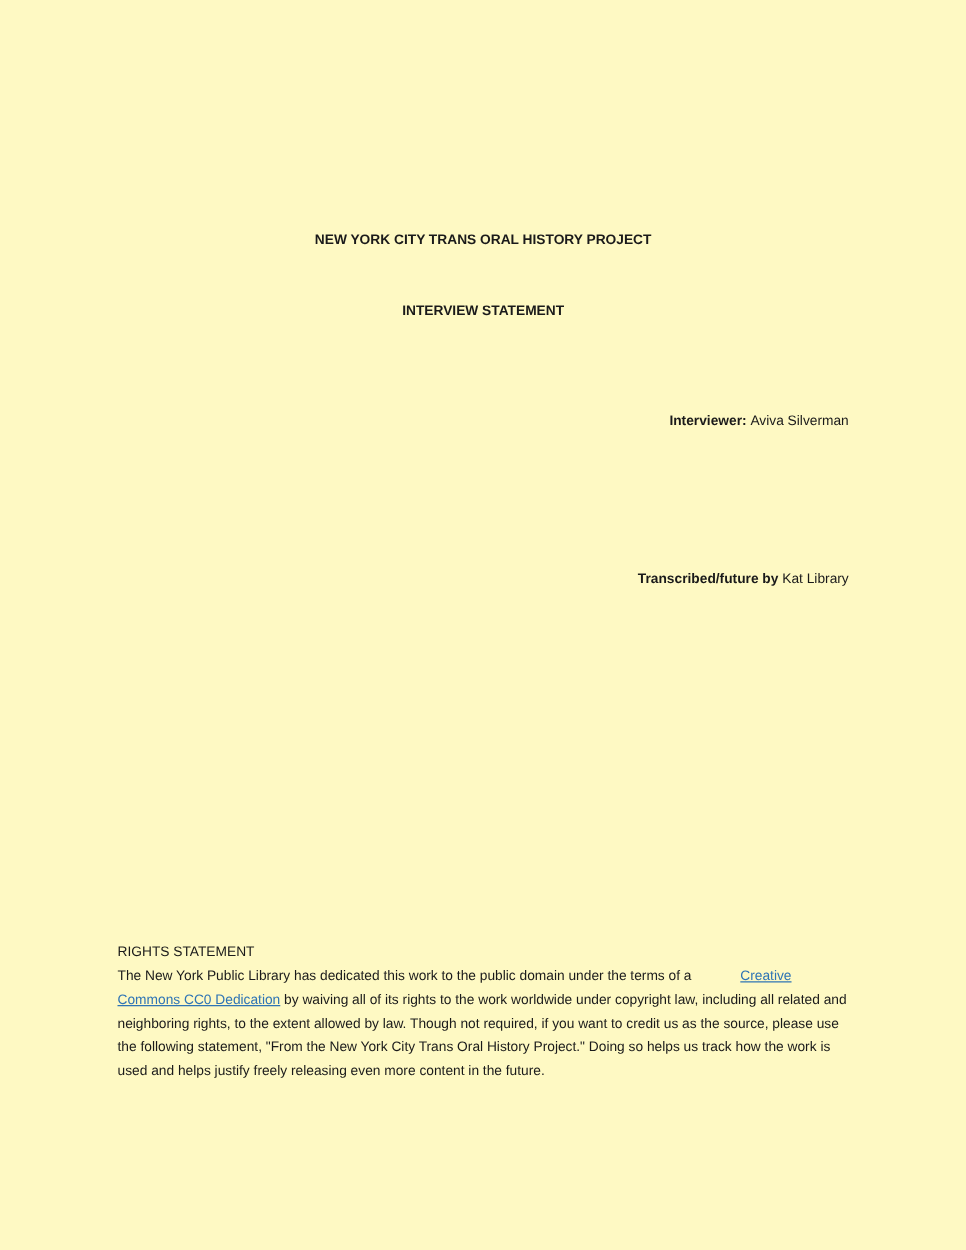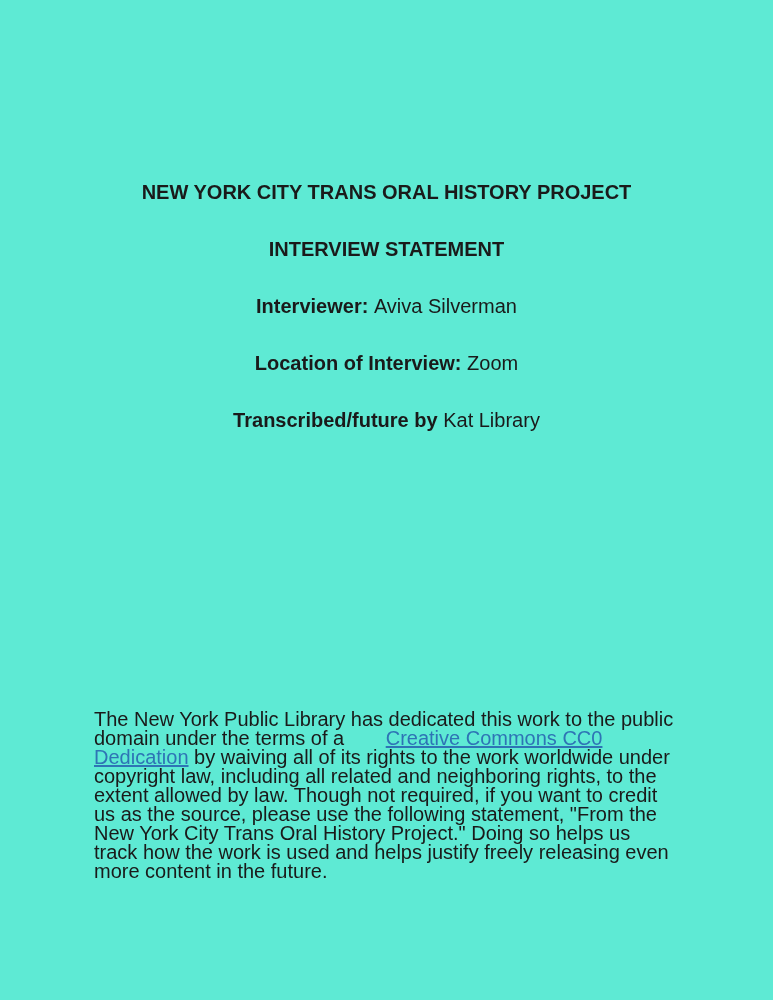--- a/index.html
+++ b/index.html
@@ -5,33 +5,33 @@
   html, body {
     margin: 0;
     padding: 0;
     background: #ffffff;
   }
   .page {
     position: relative;
     width: 773px;
     height: 1000px;
     margin: 0 auto;
-    background: #5eead4;
+    background: #fef9c3;
     font-family: "Liberation Sans", "DejaVu Sans", sans-serif;
     color: #1a1a1a;
-    font-size: 20px;
+    font-size: 11px;
     line-height: 19px;
     box-sizing: border-box;
     padding: 183px 94px 0 94px;
     overflow: hidden;
   }
   .spacer-1 { height: 19px; }
   .spacer-2 { height: 38px; }
   .title-line { text-align: center; font-weight: bold; }
-  .field-line { text-align: center; }
+  .field-line { text-align: right; margin-top: 31px; }
   .field-label { font-weight: bold; }
   .rights-section {
     margin-top: 261px;
     text-align: left;
   }
   .rights-heading { font-weight: normal; }
   a.doc-link {
     color: #2e74b5;
     text-decoration: underline;
     cursor: pointer;
@@ -56,32 +56,30 @@
 
   <div class="field-line">
     <span class="field-label">Interviewer: </span><span>Aviva Silverman</span>
   </div>
 
   <div class="spacer-1"></div>
 
 
   <div class="spacer-1"></div>
 
-  <div class="field-line">
-    <span class="field-label">Location of Interview: </span><span>Zoom</span>
-  </div>
 
   <div class="spacer-2"></div>
 
   <div class="field-line">
     <span class="field-label">Transcribed/future by </span><span>Kat Library</span>
   </div>
 
   <div class="spacer-1"></div>
 
 
   <div class="rights-section">
+    <div class="rights-heading">RIGHTS STATEMENT</div>
     <div>
       <span>The New York Public Library has dedicated this work to the public domain under the terms of a </span><a class="doc-link">Creative Commons CC0 Dedication</a><span> by waiving all of its rights to the work worldwide under copyright law, including all related and neighboring rights, to the extent allowed by law. Though not required, if you want to credit us as the source, please use the following statement, "From the New York City Trans Oral History Project." Doing so helps us track how the work is used and helps justify freely releasing even more content in the future.</span>
     </div>
   </div>
 
 </div>
 
 </body></html>

